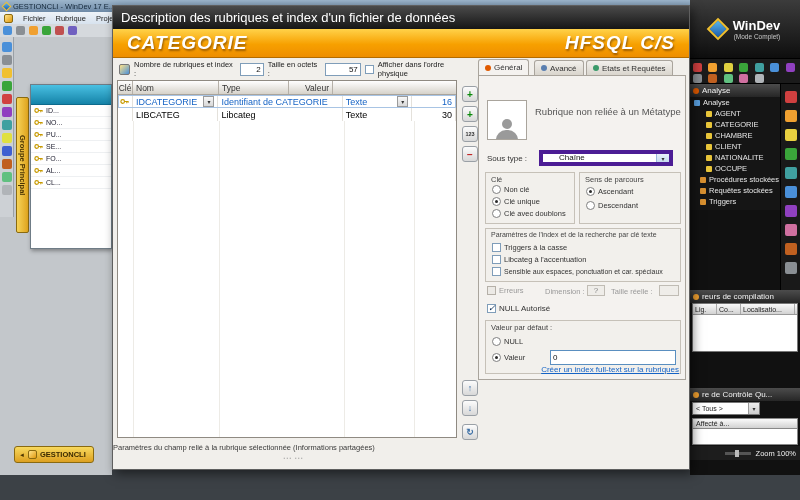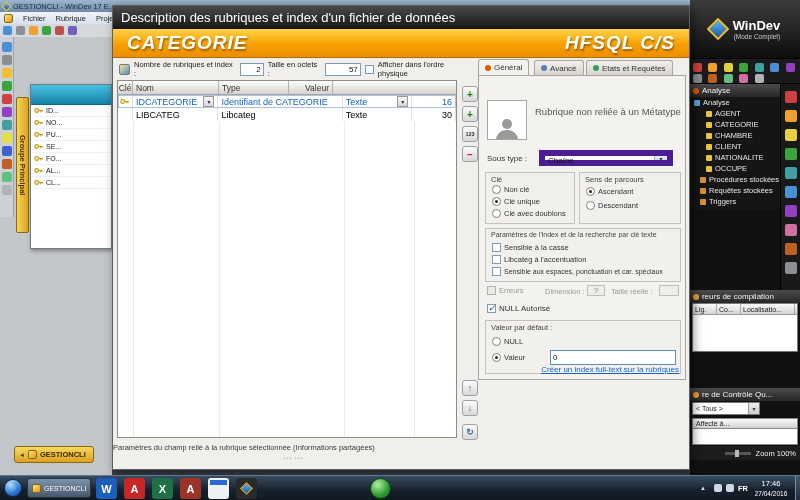--- a/index.html
+++ b/index.html
@@ -104,21 +104,21 @@
   .tab{position:absolute;top:1px;height:15px;display:flex;align-items:center;gap:3px;padding:0 6px;font-size:8px;color:#333;background:linear-gradient(180deg,#f2f0ec,#d9d5cd);border:1px solid #a9a49c;border-bottom:none;border-radius:3px 3px 0 0;white-space:nowrap;z-index:1}
   .tab.on{top:0;height:16px;background:#f4f2ef;z-index:3}
   .dot{display:inline-block;width:6px;height:6px;border-radius:50%;flex:none}
   .pcontent{position:absolute;left:0;right:0;top:16px;bottom:0;background:#f4f2ef;border:1px solid #a9a49c;z-index:2}
   .metabox{position:absolute;left:8px;top:24px;width:40px;height:40px;background:#fff;border:1px solid #a9a49c;display:flex;align-items:flex-end;justify-content:center;overflow:hidden}
   .person{position:relative;width:22px;height:20px}
   .person::before{content:"";position:absolute;left:6px;top:0;width:10px;height:10px;border-radius:50%;background:#9a9a9a}
   .person::after{content:"";position:absolute;left:0;top:11px;width:22px;height:10px;border-radius:11px 11px 0 0;background:#9a9a9a}
   .metatxt{position:absolute;left:56px;top:30px;right:4px;font-size:9.5px;color:#555;line-height:12px}
   .plabel{position:absolute;font-size:8px;color:#333;white-space:nowrap}
-  .selbox{position:absolute;left:60px;top:74px;width:134px;height:16px;border:6px solid #4c1d95;background:#fff;font-size:8px;color:#111;display:flex;align-items:flex-start;padding-left:3px}
+  .selbox{position:absolute;left:60px;top:74px;width:134px;height:16px;border:4px solid #4c1d95;background:#fff;font-size:8px;color:#111;display:flex;align-items:flex-end;padding-left:16px}
   .selarr{margin-left:auto;width:13px;height:100%;background:linear-gradient(180deg,#e8f1fa,#c6dbef);border-left:1px solid #9ab8dd;display:flex;align-items:center;justify-content:center}
   .grp{position:absolute;border:1px solid #c6c1b8;background:#f2f0ec}
   .grp-t{position:absolute;top:2px;left:5px;font-size:7.5px;color:#444;white-space:nowrap;overflow:hidden;max-width:95%}
   .opt{position:absolute;display:flex;align-items:center;gap:3px;font-size:7.5px;color:#333;white-space:nowrap}
   .flink{position:absolute;right:6px;bottom:5px;font-size:8px;color:#1563c5;text-decoration:underline;white-space:nowrap}
   .fstatus{position:absolute;left:0;top:437px;width:352px;text-align:left;font-size:7.5px;color:#3a3a3a;white-space:nowrap;overflow:hidden}
   .fgrip{position:absolute;left:150px;top:448px;width:60px;text-align:center;color:#8a8a8a;font-size:9px;line-height:8px}
   .g-dots::after{content:"⋯ ⋯";font-style:normal}
 
   
@@ -486,21 +486,21 @@
           <label class="opt" style="left:6px;top:28px">
               <i class="rd"></i>
               <span>Descendant</span>
             </label>
         </div>
 
         <div class="grp" style="left:6px;top:152px;width:196px;height:54px">
           <span class="grp-t" style="font-size:7px">Paramètres de l'index et de la recherche par clé texte</span>
           <label class="opt" style="left:6px;top:14px">
               <i class="ck"></i>
-              <span>Sensible à la casse</span>
+              <span>Triggers à la casse</span>
             </label>
           <label class="opt" style="left:6px;top:26px">
               <i class="ck"></i>
               <span>Libcateg à l'accentuation</span>
             </label>
           <label class="opt" style="left:6px;top:38px;font-size:7px">
               <i class="ck"></i>
               <span>Sensible aux espaces, ponctuation et car. spéciaux</span>
             </label>
         </div>
@@ -533,40 +533,14 @@
         </div>
 
         <a class="flink">Créer un index full-text sur la rubriques</a>
       </div>
     </div>
 
     <div class="fstatus">Paramètres du champ relié à la rubrique sélectionnée (Informations partagées)</div>
     <div class="fgrip g-dots"></div>
   </div>
 
-  <div class="abs tbar">
-    <i class="orb"></i>
-    <div class="tbtn">
-      <i class="mini-ico"></i>
-      <span>GESTIONCLI</span>
-    </div>
-    <i class="tico l-w" style="left:96px;background:#1b5ebe"></i>
-    <i class="tico l-a" style="left:124px;background:#c62828"></i>
-    <i class="tico l-x" style="left:152px;background:#1e7145"></i>
-    <i class="tico l-a" style="left:180px;background:#9c3328"></i>
-    <i class="tico cal" style="left:208px"></i>
-    <i class="tico" style="left:236px;background:#2a2a2a">
-        <i class="diam tiny"></i>
-      </i>
-    <i class="tico gorb" style="left:370px"></i>
-
-    <span class="tri g-tri" style="left:700px"></span>
-    <i class="tico-s" style="left:714px"></i>
-    <i class="tico-s" style="left:726px"></i>
-    <span class="lang" style="left:738px">FR</span>
-    <div class="clock">
-      <div>17:46</div>
-      <div class="d2">27/04/2016</div>
-    </div>
-    <i class="sliver"></i>
-  </div>
 
 </div>
 
 </body></html>

